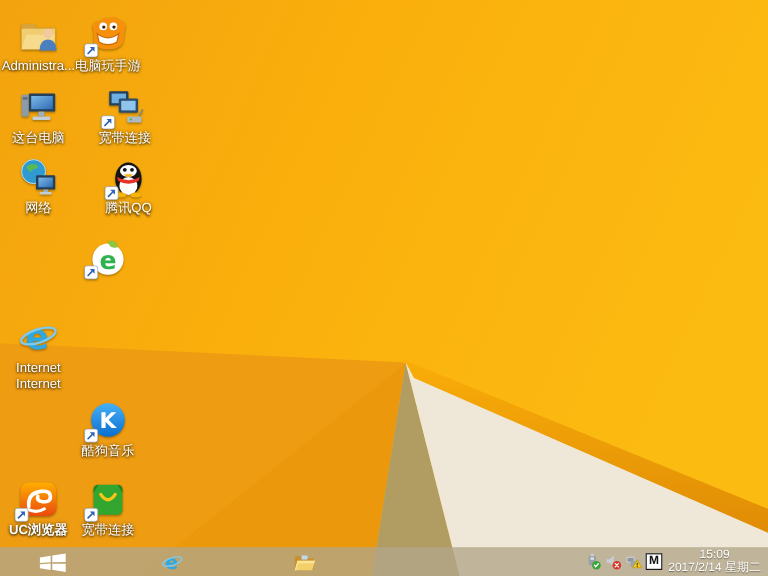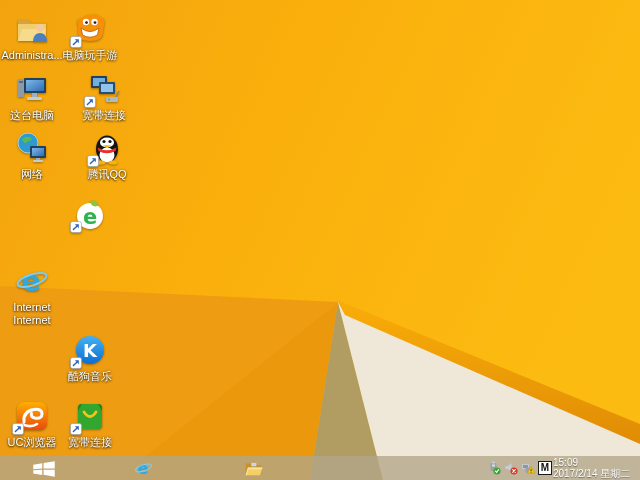--- a/index.html
+++ b/index.html
@@ -24,21 +24,21 @@
          align-items:center;justify-content:center;background:transparent;border:none;cursor:pointer;padding:0;}
   #start svg{width:28px;height:17px;display:block;}
   .tbtn{position:absolute;top:0;width:44px;height:24px;display:flex;align-items:center;
         justify-content:center;background:transparent;border:none;cursor:pointer;padding:0;}
   .tbtn svg{width:19px;height:19px;display:block;}
   #tray{position:absolute;right:88px;top:0;height:24px;display:flex;align-items:center;gap:3px;}
   .tray-ic{width:14px;height:14px;display:flex;align-items:center;justify-content:center;cursor:pointer;}
   .tray-ic svg{width:14px;height:14px;display:block;}
   .ime{width:12px;height:12px;background:#fff;border:1px solid #1a1a1a;color:#111;
        font-size:10px;font-weight:bold;line-height:12px;text-align:center;cursor:pointer;}
-  #clock{position:absolute;right:2px;top:1px;width:85px;text-align:left;color:#fff;
+  #clock{position:absolute;right:2px;top:1px;width:85px;text-align:center;color:#fff;
          font-size:10px;line-height:11px;text-shadow:0 1px 1px rgba(0,0,0,.45);cursor:pointer;}
 </style>
 </head>
 <body>
 
 <div id="stage">
 
   <svg id="wallpaper" viewBox="0 0 640 480" preserveAspectRatio="none">
     <defs>
       <linearGradient id="gBase" x1="0" y1="0" x2="1" y2="0.35">
@@ -214,21 +214,21 @@
           <div class="sc">
             <svg viewBox="0 0 12 12">
       <rect x="0.5" y="0.5" width="11" height="11" rx="2" fill="#fff" stroke="#8FA0AC" stroke-width="0.6"></rect>
       <path d="M3.4 8.6 L6.6 5.4" stroke="#2D62B8" stroke-width="1.4" stroke-linecap="round"></path>
       <polygon points="4.8,3.2 8.8,3.2 8.8,7.2" fill="#2D62B8"></polygon>
     </svg>
           </div>
         </div>
         <div class="dlabel">酷狗音乐</div>
       </div>
-      <div class="dicon" style="left: 3px; top: 399px;">
+      <div class="dicon" style="left: 3px; top: 399px; font-weight: bold;">
         <div class="glyph">
           <svg viewBox="0 0 34 34">
       <rect x="2" y="3" width="30" height="28" rx="7" fill="url(#gUc)"></rect>
       <path d="M9 23 q-1 -11 10 -12.5 q8 -1 8 4.5 q0 5 -7 4 q-4.5 -0.8 -3.5 -4.5" fill="none" stroke="#fff" stroke-width="3" stroke-linecap="round"></path>
       <path d="M8 25.5 q8 3.5 14 -0.5" fill="none" stroke="#fff" stroke-width="2.6" stroke-linecap="round"></path>
     </svg>
           <div class="sc">
             <svg viewBox="0 0 12 12">
       <rect x="0.5" y="0.5" width="11" height="11" rx="2" fill="#fff" stroke="#8FA0AC" stroke-width="0.6"></rect>
       <path d="M3.4 8.6 L6.6 5.4" stroke="#2D62B8" stroke-width="1.4" stroke-linecap="round"></path>

